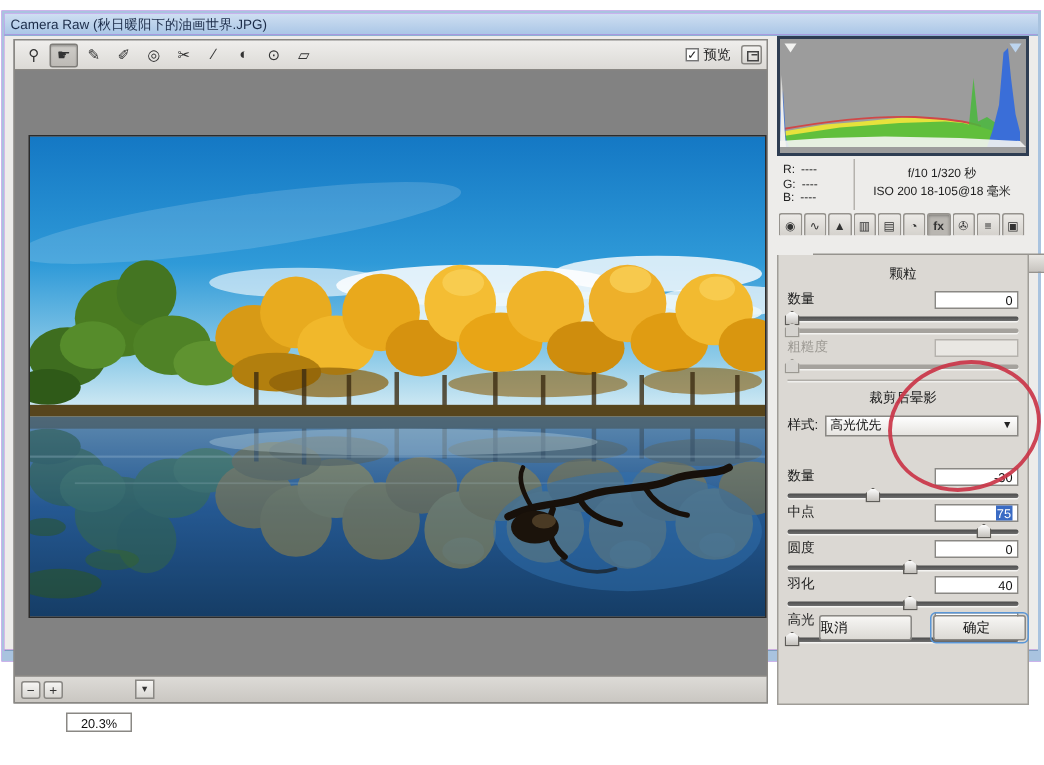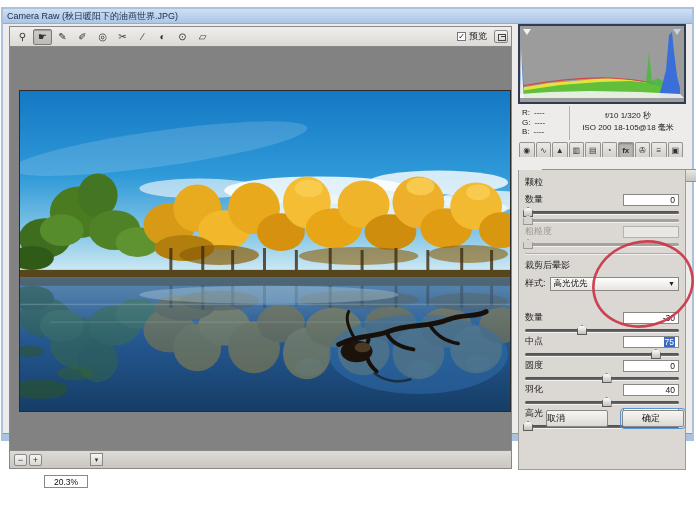--- a/index.html
+++ b/index.html
@@ -58,21 +58,21 @@
     color:#333;background:linear-gradient(#eceae7,#d4d1cc);border:1px solid #96938e;
     border-bottom:none;border-radius:2px 2px 0 0;}
   .tab.sel{background:#b9b6b1;box-shadow:0 1px 2px rgba(0,0,0,.3) inset;font-weight:bold;}
   .phead{position:absolute;left:2px;top:145px;width:168px;height:13px;
     background:linear-gradient(#e9e7e3,#c7c4bf);border:1px solid #96938e;
     display:flex;align-items:center;margin-left:24px;}
   .phead .ptitle{flex:1;text-align:center;font-size:9px;color:#222;}
   .phead .pmenu{width:14px;font-size:8px;color:#444;text-align:center;}
   .pbody{position:absolute;left:2px;top:146px;width:168px;height:300px;
     background:#dbd8d3;border:1px solid #a09d98;border-top:none;padding:4px 6px 0 6px;}
-  .sect{font-size:9px;color:#222;text-align:left;margin:2px 0 4px 0;}
+  .sect{font-size:9px;color:#222;text-align:center;margin:2px 0 4px 0;}
   .srow{display:flex;align-items:center;justify-content:space-between;height:13px;margin-top:2px;}
   .slabel{font-size:9px;color:#222;}
   .slabel.dis{color:#9b9892;}
   .sval{width:56px;height:12px;background:#fff;border:1px solid #8a8884;font-size:8.5px;
     text-align:right;padding-right:3px;line-height:11px;color:#111;}
   .sval.dis{background:#e9e7e3;border-color:#b5b2ad;}
   .sval .sel{background:#3a6bc4;color:#fff;padding:0 1px;}
   .track{position:relative;height:3px;background:linear-gradient(#4c4c4c,#6e6e6e);
     border-radius:2px;margin:5px 0 3px 0;box-shadow:0 1px 0 #f4f3f1;}
   .track.dis{background:#a5a29d;}

